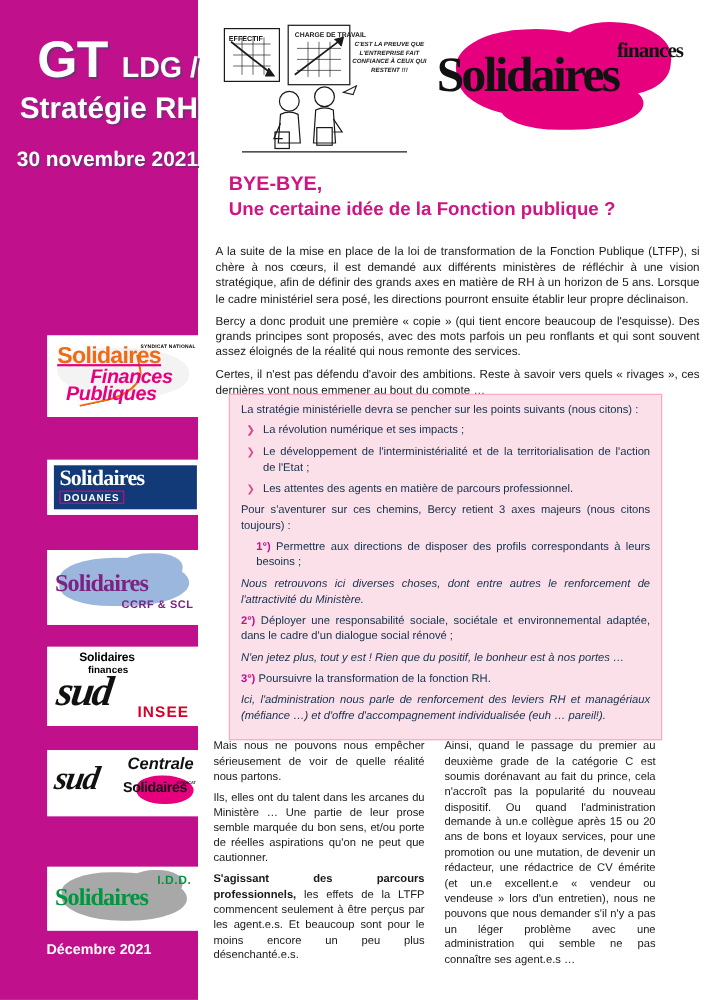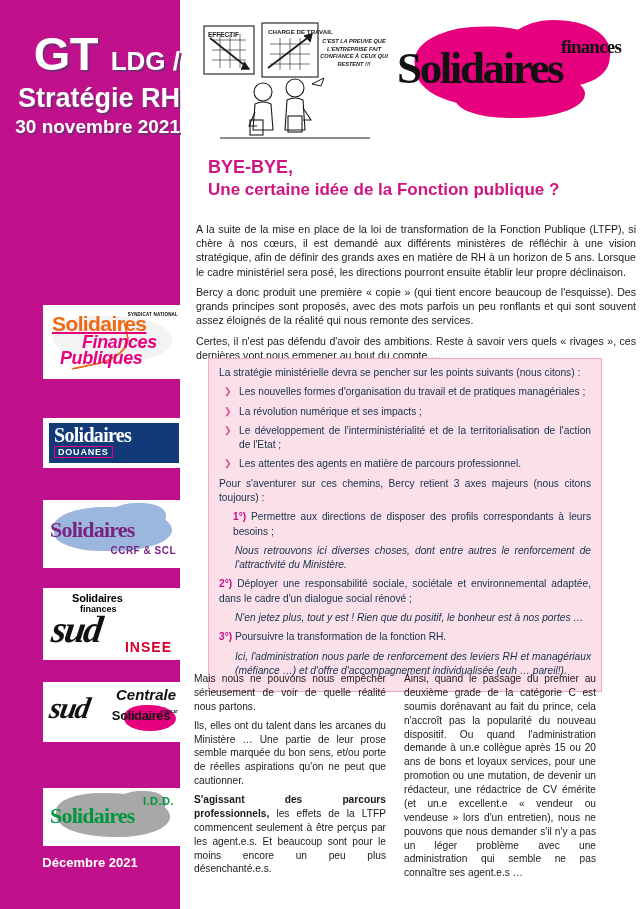--- a/index.html
+++ b/index.html
@@ -26,21 +26,21 @@
     letter-spacing:-0.5px;
     text-shadow:2px 2px 0 #7d2a78;
     white-space:nowrap;
   }
   .mast-line1 .small{font-size:26px;letter-spacing:0;}
   .mast-line2{
     font-size:27px;font-weight:bold;line-height:1.15;margin-top:6px;
     text-shadow:2px 2px 0 #7d2a78;
   }
   .mast-line3{
-    font-size:19px;font-weight:bold;margin-top:2px;
+    font-size:19px;font-weight:bold;margin-top:21px;
     text-shadow:1.5px 1.5px 0 #7d2a78;
   }
 
   
   .logo-card{
     position:absolute;left:43px;width:140px;background:#ffffff;
     border:1px solid #ffffff;
     display:flex;align-items:center;justify-content:center;
     overflow:hidden;
   }
@@ -225,21 +225,21 @@
     padding:7px 10px 8px 10px;
     box-sizing:border-box;
     color:#13304a;font-size:10.2px;line-height:1.40;text-align:justify;
   }
   .pinkbox p{margin:0 0 5px 0;}
   .pinkbox .bul{margin:0 0 5px 20px;position:relative;}
   .pinkbox .bul .arrow{
     position:absolute;left:-15px;top:0;color:#d94f8e;font-size:9px;
   }
   .pinkbox .num{color:#c0108c;font-weight:bold;}
-  .pinkbox .ital{font-style:italic;margin-left:16px;}
+  .pinkbox .ital{font-style:italic;}
 
   
   .cols{position:absolute;left:194px;top:672px;width:442px;}
   .col{
     width:192px;color:#1a1a1a;font-size:10.2px;line-height:1.36;text-align:justify;
   }
   .col-left{position:absolute;left:0;top:0;}
   .col-right{position:absolute;left:210px;top:0;}
   .col p{margin:0 0 5px 0;}
   .col b{font-weight:bold;}
@@ -368,21 +368,20 @@
     <p>A la suite de la mise en place de la loi de transformation de la Fonction Publique (LTFP), si chère à nos cœurs, il est demandé aux différents ministères de réfléchir à une vision stratégique, afin de définir des grands axes en matière de RH à un horizon de 5 ans. Lorsque le cadre ministériel sera posé, les directions pourront ensuite établir leur propre déclinaison.</p>
     <p>Bercy a donc produit une première « copie » (qui tient encore beaucoup de l'esquisse). Des grands principes sont proposés, avec des mots parfois un peu ronflants et qui sont souvent assez éloignés de la réalité qui nous remonte des services.</p>
     <p>Certes, il n'est pas défendu d'avoir des ambitions. Reste à savoir vers quels « rivages », ces dernières vont nous emmener au bout du compte …</p>
   </div>
 
   <div class="pinkbox">
     <p>La stratégie ministérielle devra se pencher sur les points suivants (nous citons) :</p>
 
     <div class="bul">
       <span class="arrow">❯</span>
-      <span>Les nouvelles formes d'organisation du travail et de pratiques managériales ;</span>
     </div>
     <div class="bul">
       <span class="arrow">❯</span>
       <span>La révolution numérique et ses impacts ;</span>
     </div>
     <div class="bul">
       <span class="arrow">❯</span>
       <span>Le développement de l'interministérialité et de la territorialisation de l'action de l'Etat ;</span>
     </div>
     <div class="bul">

